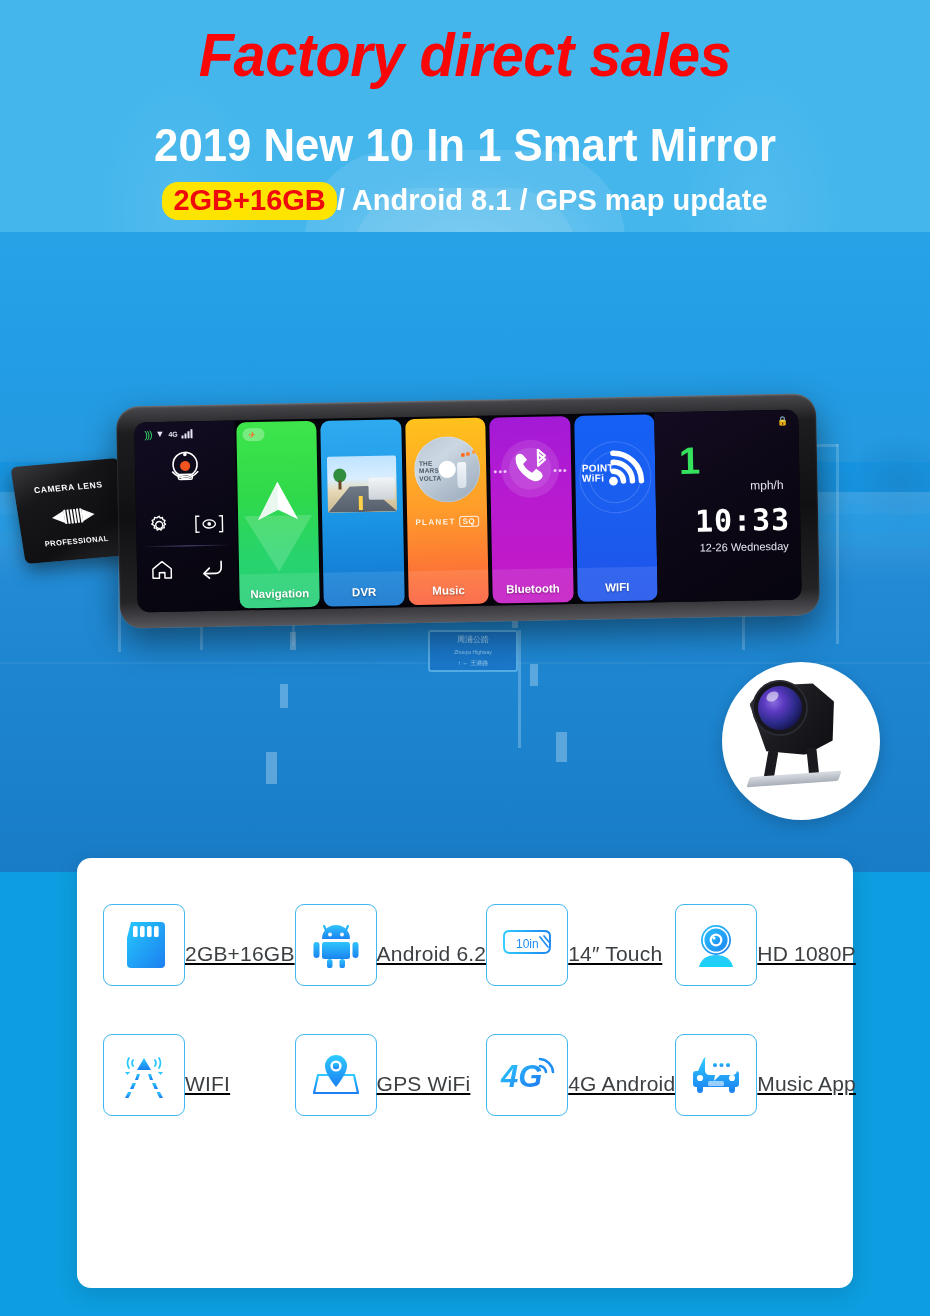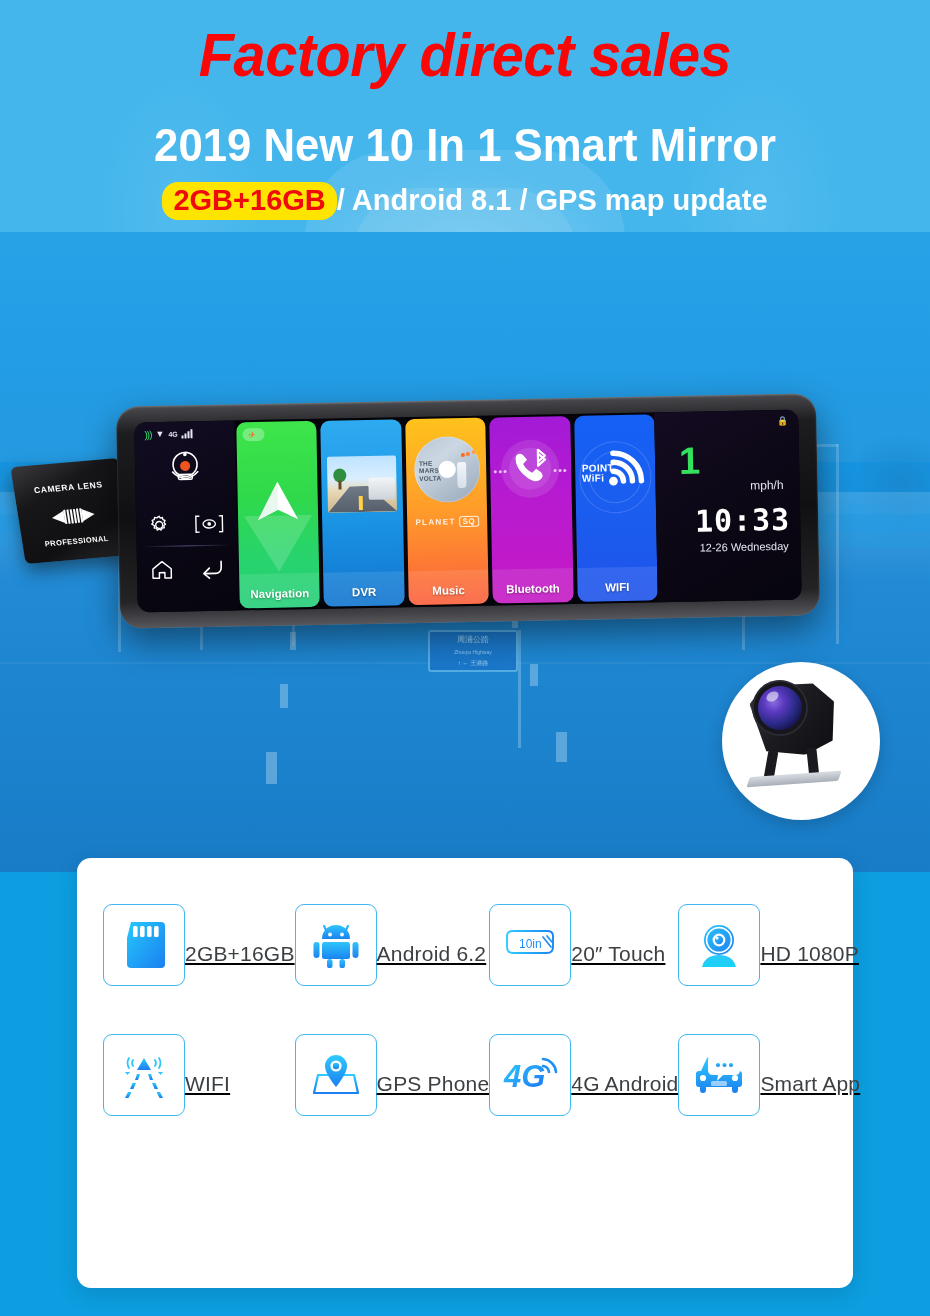--- a/index.html
+++ b/index.html
@@ -673,21 +673,21 @@
               <stop offset="0%" stop-color="#30caff"></stop>
                   <stop offset="100%" stop-color="#1c86f2"></stop>
                 </linearGradient>
               </defs>
             <path d="M6 8 q0-5 6-5 H46 q6 0 6 5 v11 q0 6-6 6 H12 q-6 0-6-6 z" fill="none" stroke="url(#g3)" stroke-width="1.9"></path>
             <text x="18" y="20" font-family="Liberation Sans, sans-serif" font-size="12" fill="#1f8ef5">10in</text>
             <path d="M42 9 L50 19" stroke="#1f8ef5" stroke-width="1.7" stroke-linecap="round"></path>
             <path d="M46 8 L51 14" stroke="#1f8ef5" stroke-width="1.7" stroke-linecap="round"></path>
           </svg>
         </div>
-        <div class="feature-label">20″ Touch</div>
+        <div class="feature-label">14″ Touch</div>
       </div>
 
       <div class="feature-cell">
         <div class="feature-box">
           <svg width="50" height="48" viewBox="0 0 50 48">
             <defs>
                 <linearGradient id="g4" x1="0" y1="0" x2="1" y2="1">
               <stop offset="0%" stop-color="#2ac6fd"></stop>
                   <stop offset="100%" stop-color="#1c7ff0"></stop>
                 </linearGradient>
@@ -742,21 +742,21 @@
               <stop offset="0%" stop-color="#2fcaff"></stop>
                   <stop offset="100%" stop-color="#1b80f0"></stop>
                 </linearGradient>
               </defs>
             <path d="M8 24 H44 L48 42 H4 Z" fill="none" stroke="url(#g6)" stroke-width="2.2" stroke-linejoin="round"></path>
             <path d="M26 4 a11 11 0 00-11 11 c0 8 11 21 11 21 s11-13 11-21 a11 11 0 00-11-11z" fill="url(#g6)"></path>
             <circle cx="26" cy="15" r="5.6" fill="#fff"></circle>
             <circle cx="26" cy="15" r="3.2" fill="url(#g6)"></circle>
           </svg>
         </div>
-        <div class="feature-label">GPS Phone</div>
+        <div class="feature-label">GPS WiFi</div>
       </div>
 
       <div class="feature-cell">
         <div class="feature-box">
           <svg width="56" height="42" viewBox="0 0 56 42">
             <defs>
                 <linearGradient id="g7" x1="0" y1="0" x2="1" y2="1">
               <stop offset="0%" stop-color="#2fd0ff"></stop>
                   <stop offset="100%" stop-color="#1b6ef0"></stop>
                 </linearGradient>
@@ -781,19 +781,19 @@
             <path d="M10 18 L15 7 q1-3 4-3 H37 q3 0 4 3 L46 18 h2 q3 0 3 3 v10 q0 3-3 3 h-1 v3 q0 3-3 3 t-3-3 v-3 H15 v3 q0 3-3 3 t-3-3 v-3 H8 q-3 0-3-3 V21 q0-3 3-3 z" fill="url(#g8)"></path>
             <rect x="20" y="28" width="16" height="5" rx="1.6" fill="#fff" opacity=".55"></rect>
             <circle cx="12" cy="25" r="3.1" fill="#fff"></circle>
             <circle cx="44" cy="25" r="3.1" fill="#fff"></circle>
             <path d="M22 2 H44 q5 0 5 5 V17 q0 5-5 5 H32 l-6 6 1-6 h-5 q-5 0-5-5 V7 q0-5 5-5z" fill="#fff"></path>
             <circle cx="27" cy="12" r="2.1" fill="url(#g8)"></circle>
             <circle cx="33.5" cy="12" r="2.1" fill="url(#g8)"></circle>
             <circle cx="40" cy="12" r="2.1" fill="url(#g8)"></circle>
           </svg>
         </div>
-        <div class="feature-label">Smart App</div>
+        <div class="feature-label">Music App</div>
       </div>
 
     </div>
   </div>
 
 </div>
 
 </body></html>

